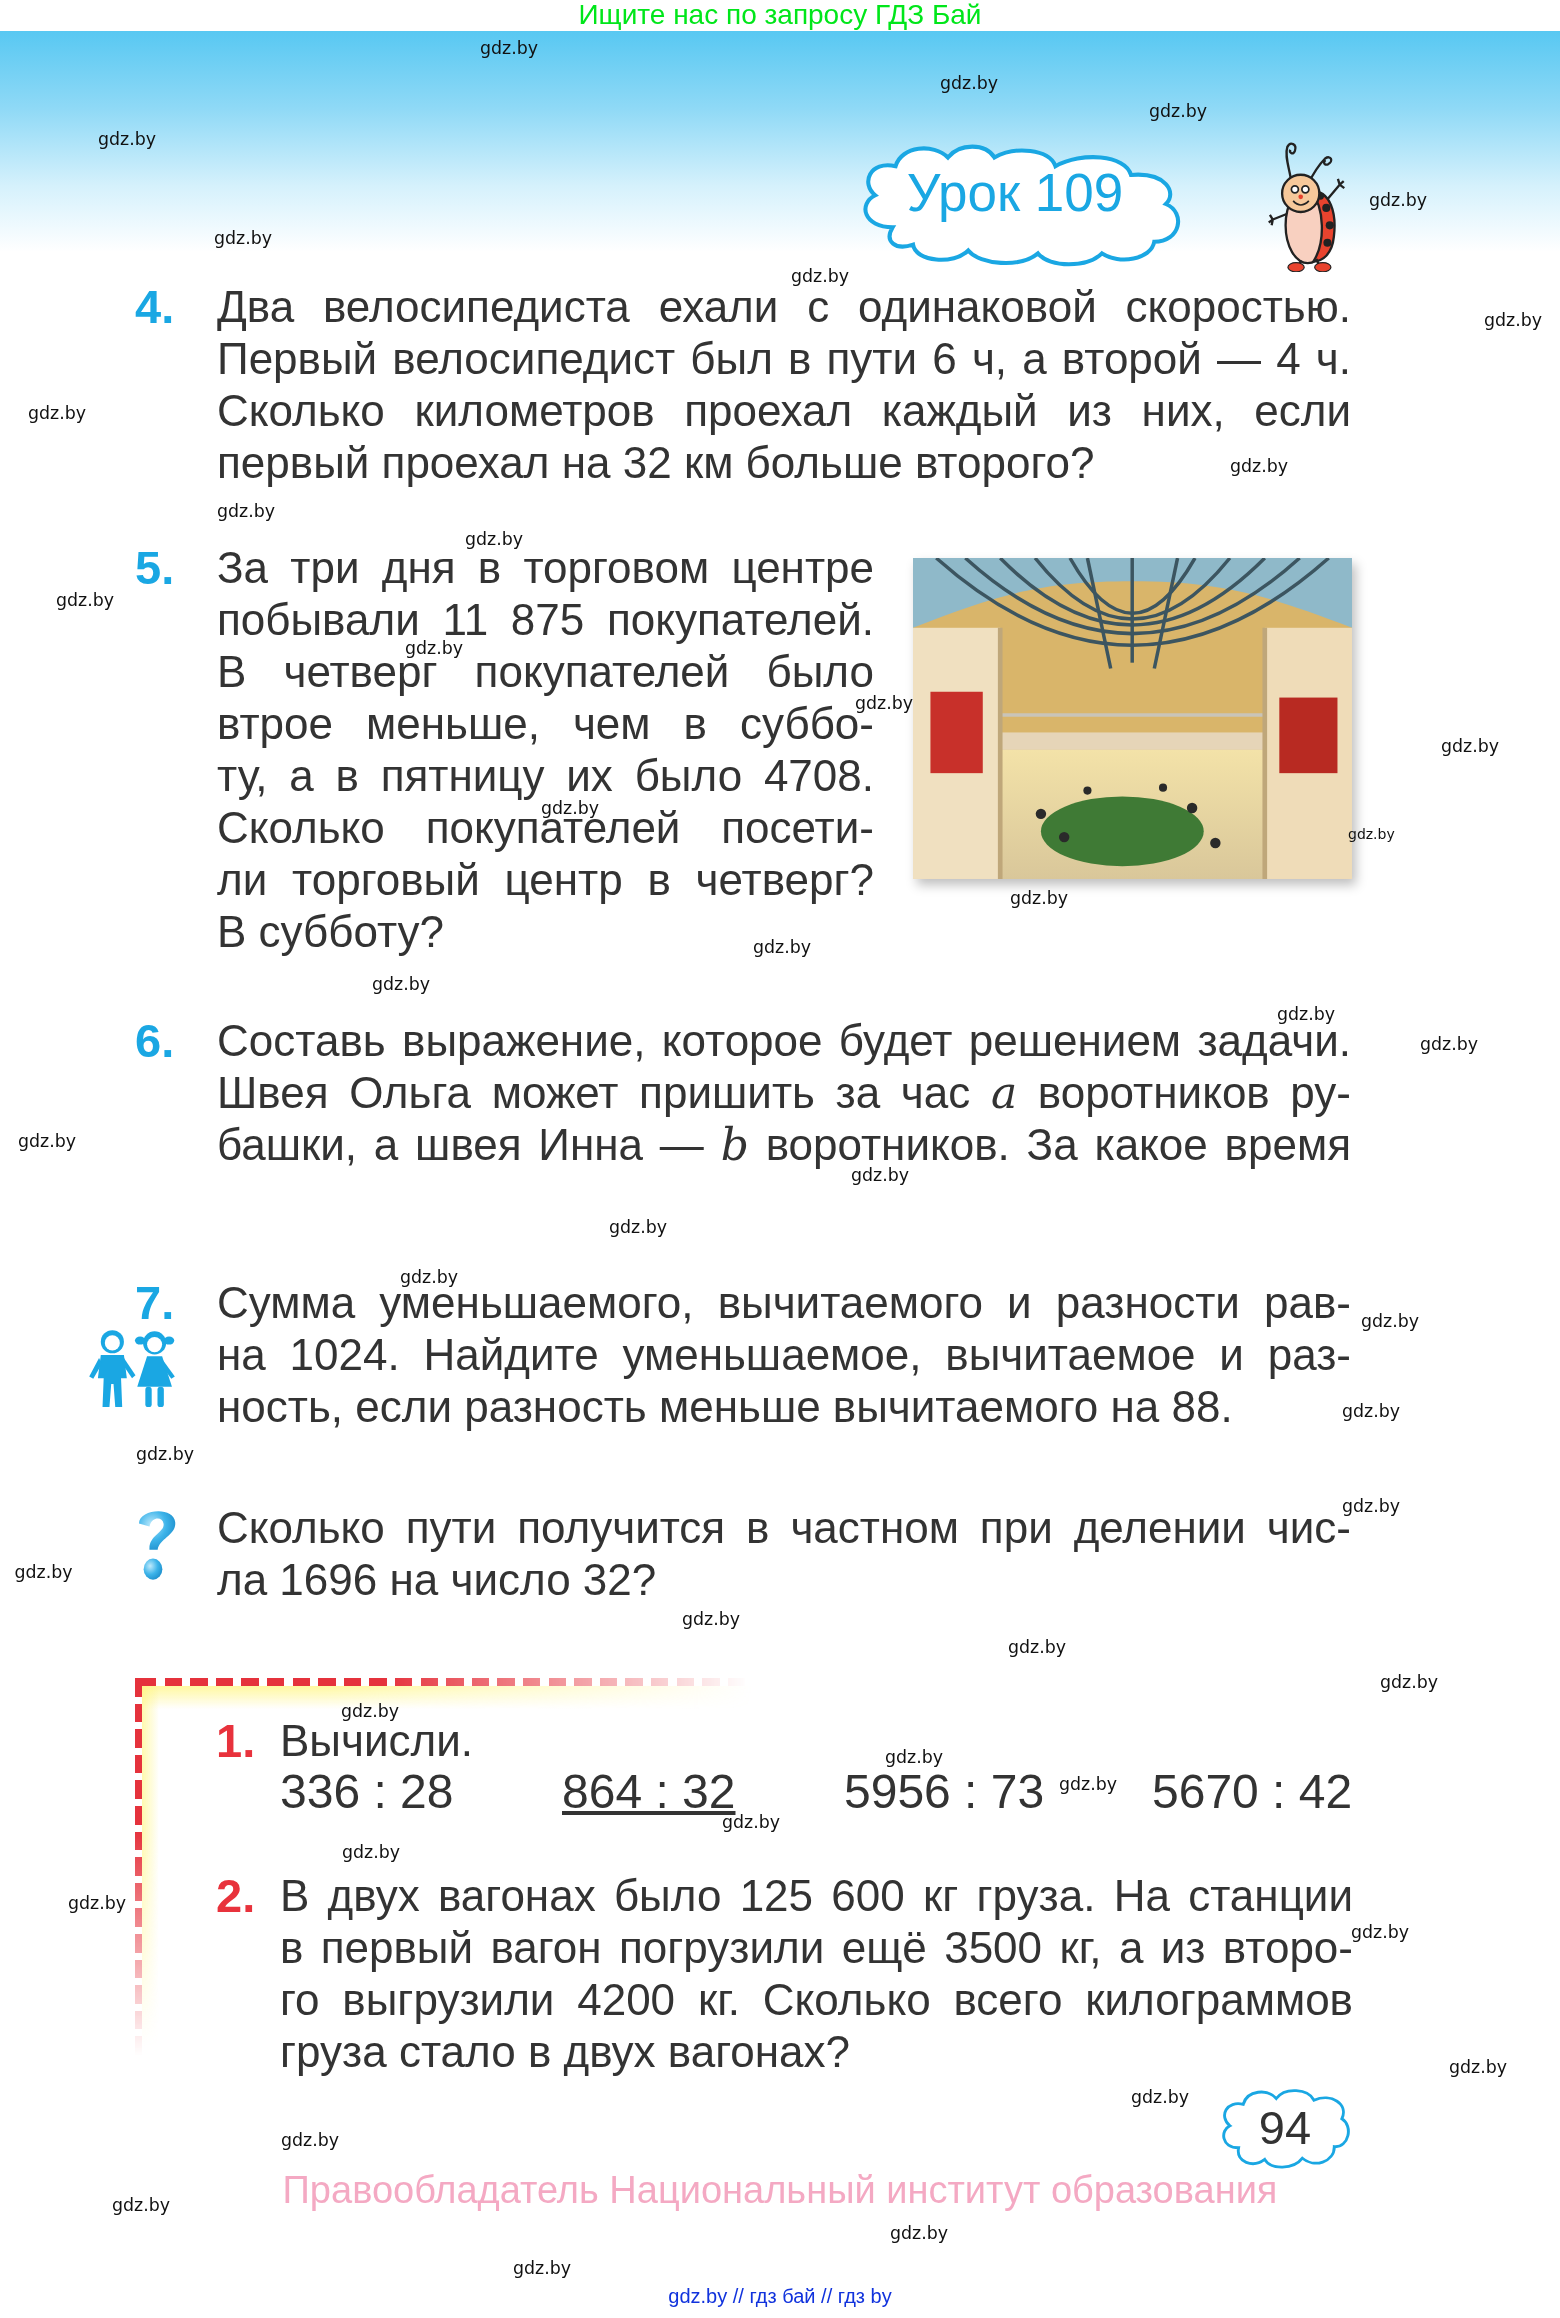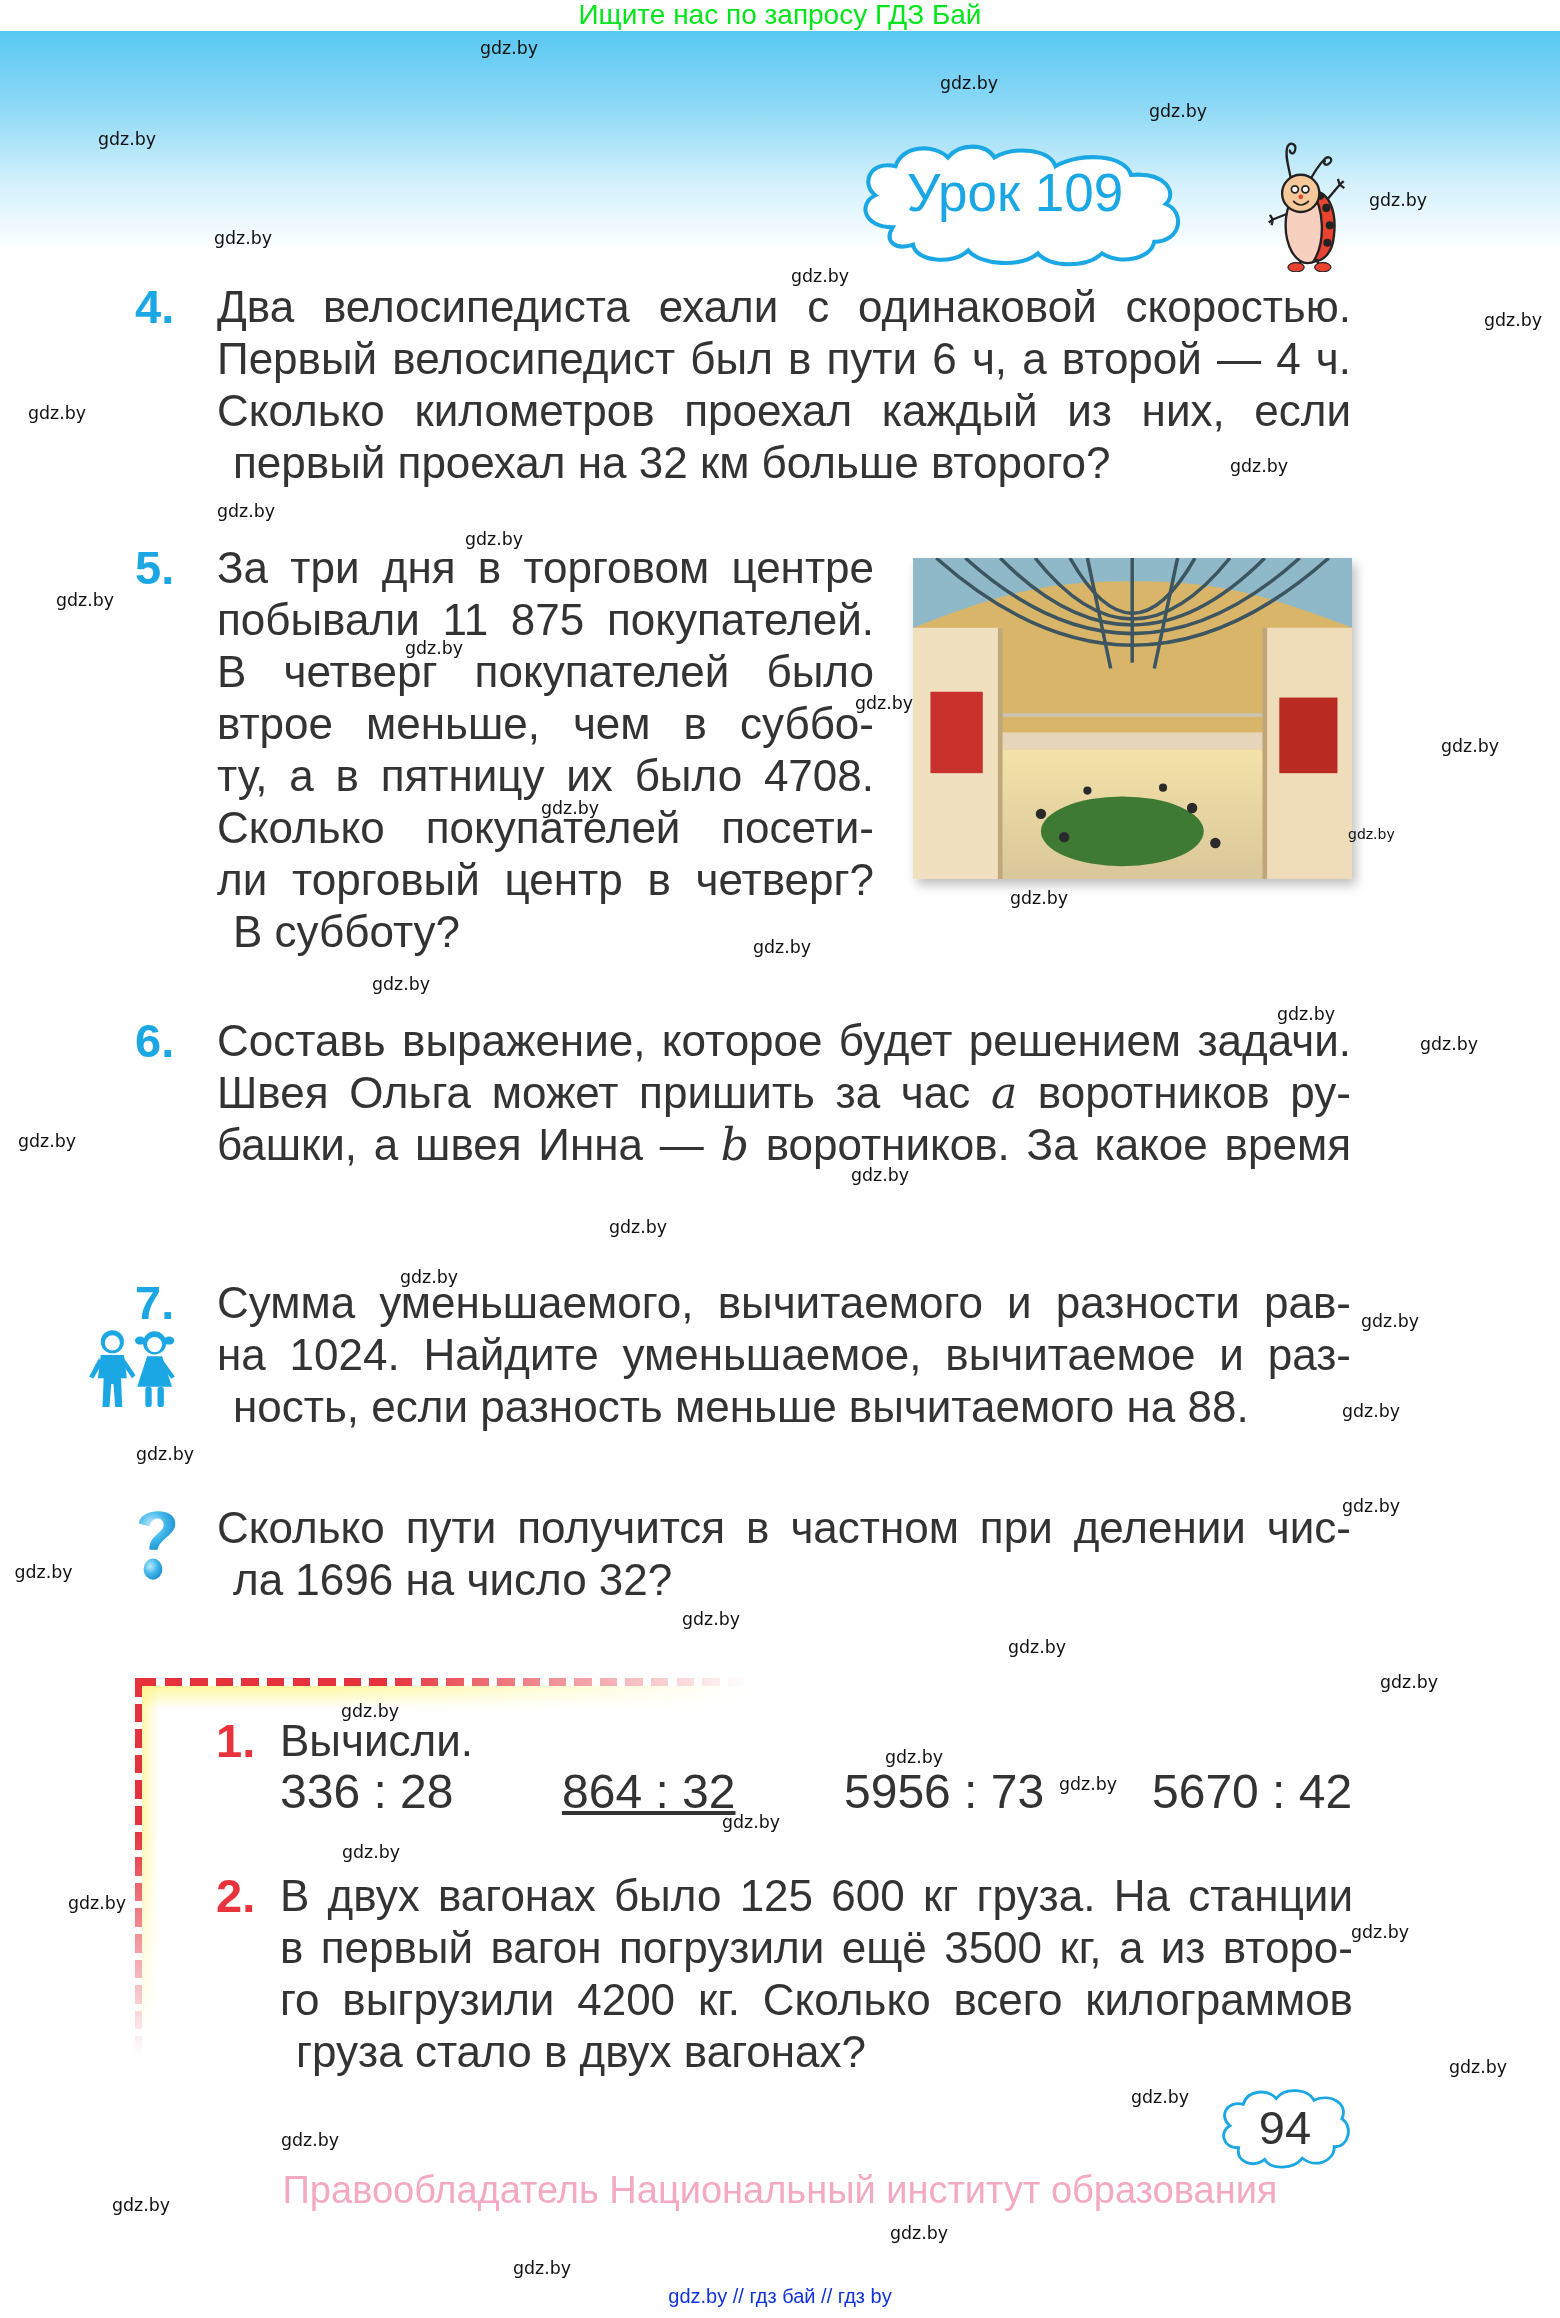--- a/index.html
+++ b/index.html
@@ -8,21 +8,21 @@
   .abs { position:absolute; }
   #top-banner { left:0; top:0; width:1560px; height:31px; background:#fff; text-align:center; }
   #top-banner span { font-size:28px; color:#00e61a; line-height:29px; font-family:"Liberation Sans", sans-serif; }
   #sky { left:0; top:31px; width:1560px; height:221px;
          background:linear-gradient(to bottom,#58c8f2 0%,#8fd9f6 35%,#d5f1fc 70%,#ffffff 100%); }
   .wm { position:absolute; font-size:17.4px; color:#111; font-family:"DejaVu Sans", sans-serif; white-space:nowrap; }
   .num { position:absolute; font-size:47px; font-weight:bold; color:#1aa7e3; line-height:52px; }
   .num.red { color:#e8323c; }
   .task { position:absolute; font-size:44px; line-height:52px; color:#333333; text-align:justify; }
   .task .line { display:block; white-space:nowrap; text-align-last:justify; }
-  .task .line.last { text-align-last:left;margin-left:16px; }
+  .task .line.last { text-align-last:left; }
   .var { font-family:"DejaVu Serif", serif; font-style:italic; }
   #photo { left:913px; top:558px; width:439px; height:321px; overflow:hidden;
            box-shadow:3.5px 5.8px 10.5px rgba(0,0,0,0.25); }
   #frame-top { left:139px; top:1678px; width:610px; height:8.1px;
      background:repeating-linear-gradient(to right,#e5323c 0 17.4px,transparent 17.4px 25.6px);
      -webkit-mask-image:linear-gradient(to right,#000 40%,transparent 100%);
      mask-image:linear-gradient(to right,#000 40%,transparent 100%); }
   #frame-glow-top { left:142px; top:1686px; width:610px; height:23px;
      background:linear-gradient(to bottom,rgba(255,245,120,0.7),rgba(255,255,255,0));
      -webkit-mask-image:linear-gradient(to right,#000 30%,transparent 100%);

